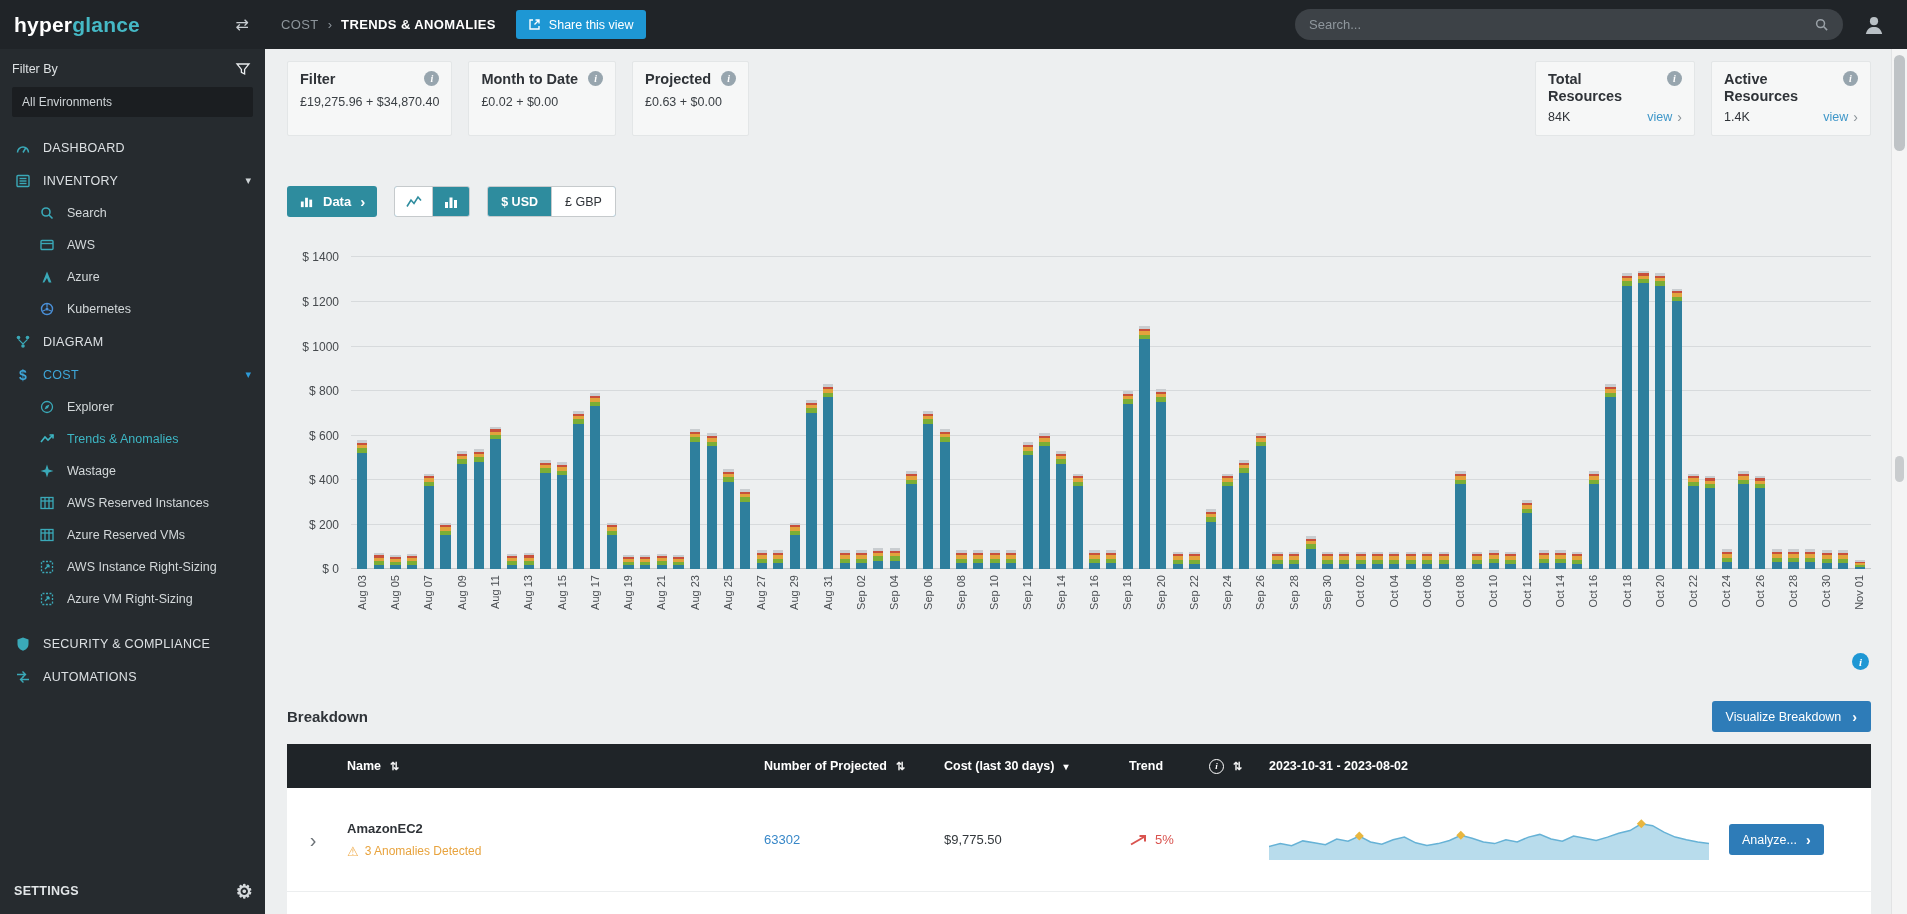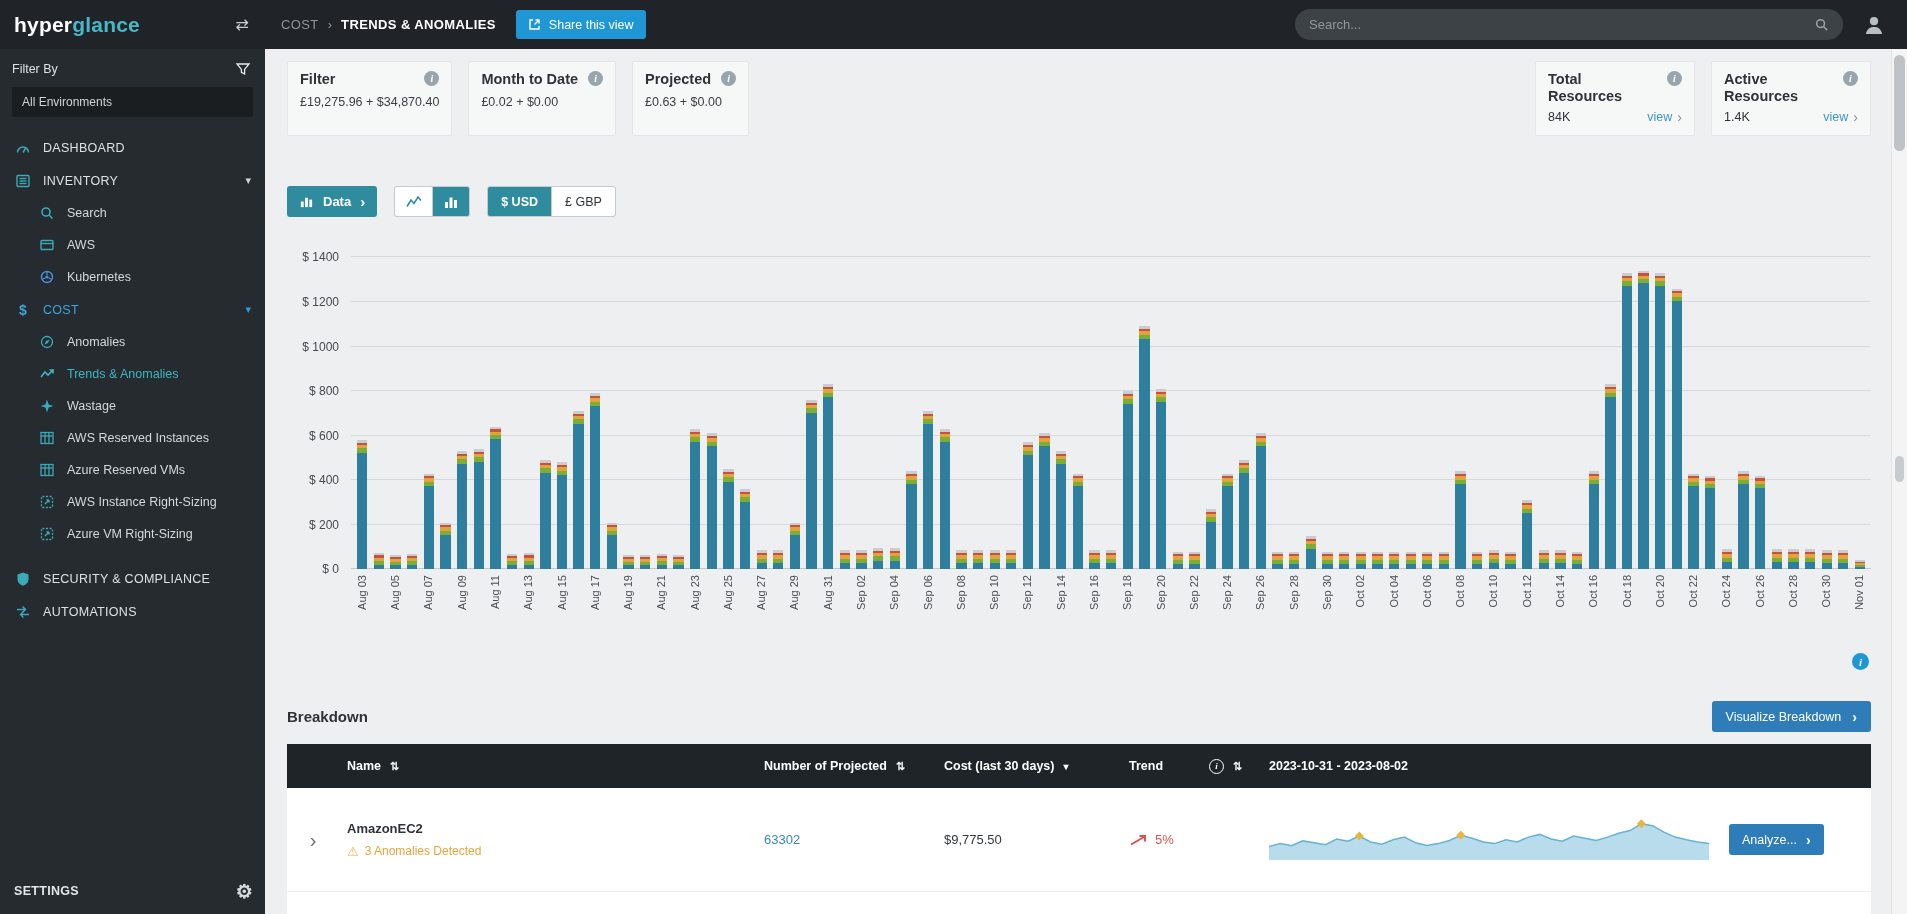--- a/index.html
+++ b/index.html
@@ -204,48 +204,67 @@
         <div class="mi sub">
           <span class="mic">
             <svg viewBox="0 0 16 16">
               <rect x="2" y="3.5" width="12" height="9" rx="1" fill="none" stroke="currentColor" stroke-width="1.4"></rect>
               <line x1="2" y1="6.5" x2="14" y2="6.5" stroke="currentColor" stroke-width="1.4"></line>
             </svg>
           </span>
           <span class="mlb">AWS</span>
         </div>
         <div class="mi sub">
+          <span class="mic">
+            <svg viewBox="0 0 16 16">
+              <path d="M8 2.5 L12.5 13.5 H9.8 L8 9 L5.2 13.5 H3.5 Z" fill="currentColor"></path>
+            </svg>
+          </span>
+          <span class="mlb">Azure</span>
+        </div>
+        <div class="mi sub">
           <span class="mic" style="color: rgb(74, 144, 217);">
             <svg viewBox="0 0 16 16">
               <circle cx="8" cy="8" r="5.5" fill="none" stroke="currentColor" stroke-width="1.4"></circle>
               <circle cx="8" cy="8" r="1.5" fill="currentColor"></circle>
               <line x1="8" y1="3" x2="8" y2="6.5" stroke="currentColor" stroke-width="1.2"></line>
               <line x1="3.4" y1="10.2" x2="6.7" y2="8.7" stroke="currentColor" stroke-width="1.2"></line>
               <line x1="12.6" y1="10.2" x2="9.3" y2="8.7" stroke="currentColor" stroke-width="1.2"></line>
             </svg>
           </span>
           <span class="mlb">Kubernetes</span>
         </div>
+        <div class="mi">
+          <span class="mic">
+            <svg viewBox="0 0 16 16">
+              <circle cx="3.5" cy="3.5" r="1.8" fill="currentColor"></circle>
+              <circle cx="12.5" cy="3.5" r="1.8" fill="currentColor"></circle>
+              <circle cx="8" cy="12" r="1.8" fill="currentColor"></circle>
+              <path d="M3.5 5.3 L8 10 L12.5 5.3" fill="none" stroke="currentColor" stroke-width="1.2"></path>
+            </svg>
+          </span>
+          <span class="mlb">DIAGRAM</span>
+        </div>
         <div class="mi active">
           <span class="mic">
             <svg viewBox="0 0 16 16">
               <text x="8" y="13" font-size="14" font-weight="bold" text-anchor="middle" fill="currentColor" font-family="Liberation Sans, sans-serif">$</text>
             </svg>
           </span>
           <span class="mlb">COST</span>
           <span class="mch">▾</span>
         </div>
         <div class="mi sub">
           <span class="mic">
             <svg viewBox="0 0 16 16">
               <circle cx="8" cy="8" r="5.5" fill="none" stroke="currentColor" stroke-width="1.3"></circle>
               <path d="M10.5 5.5 L9 9 L5.5 10.5 L7 7 Z" fill="currentColor"></path>
             </svg>
           </span>
-          <span class="mlb">Anomalies</span>
+          <span class="mlb">Explorer</span>
         </div>
         <div class="mi sub active">
           <span class="mic">
             <svg viewBox="0 0 16 16">
               <polyline points="2,11 6,6 9,9 14,4" fill="none" stroke="currentColor" stroke-width="1.6"></polyline>
               <polyline points="10.5,4 14,4 14,7.5" fill="none" stroke="currentColor" stroke-width="1.6"></polyline>
             </svg>
           </span>
           <span class="mlb">Trends &amp; Anomalies</span>
         </div>

